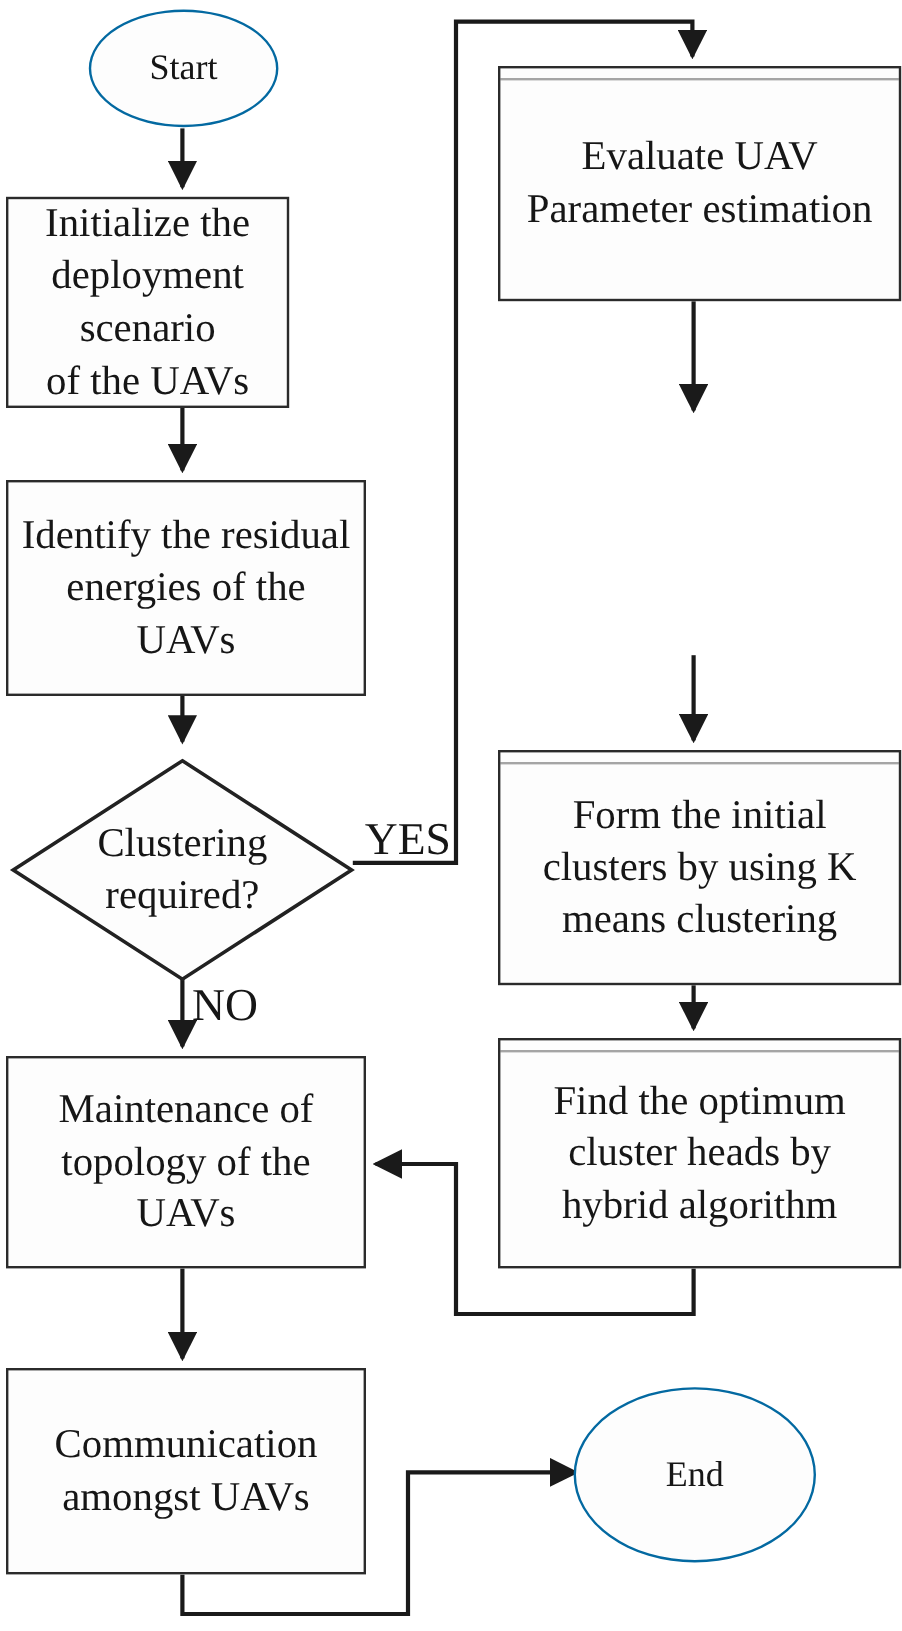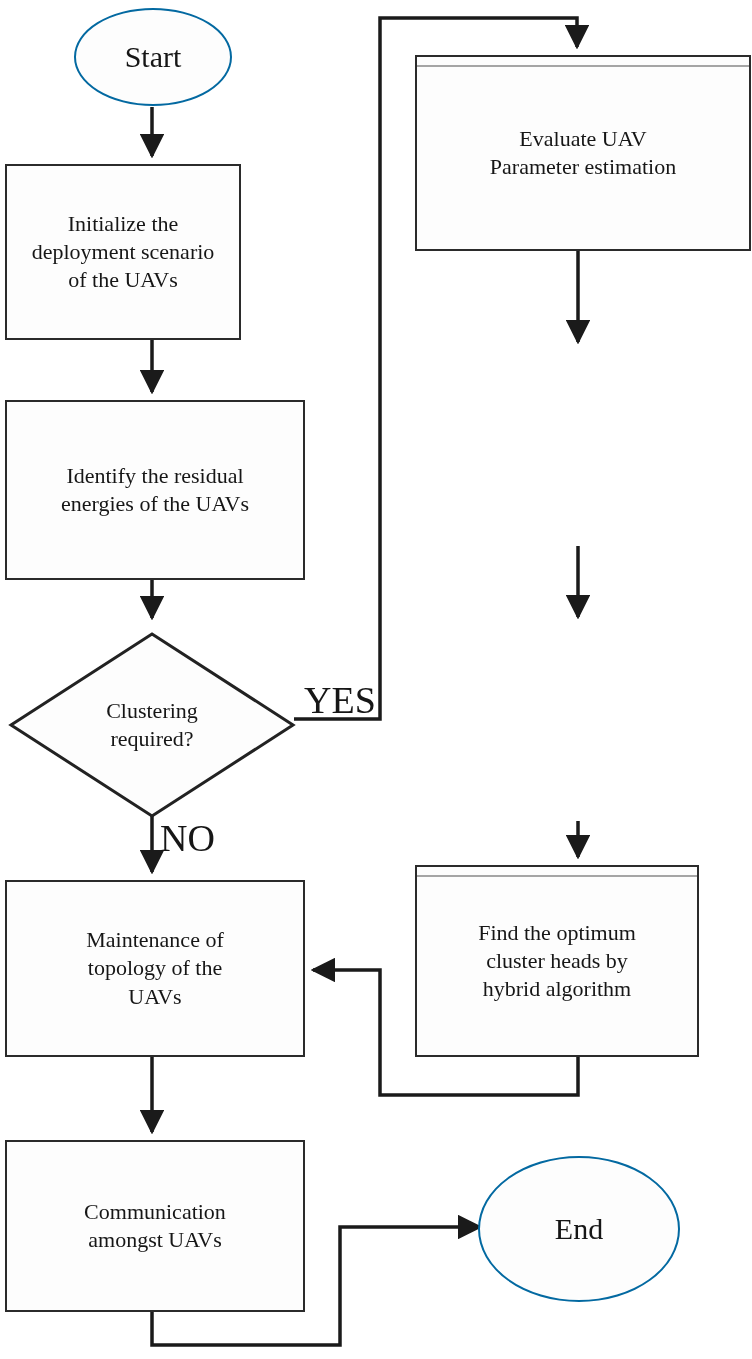--- a/index.html
+++ b/index.html
@@ -17,21 +17,21 @@
     overflow: hidden;
   }
   .node {
     position: absolute;
     display: flex;
     align-items: center;
     justify-content: center;
     text-align: center;
     box-sizing: border-box;
     background: #fdfdfd;
-    font-size: 22px;
+    font-size: 34px;
     line-height: 1.28;
     color: #161616;
   }
   .rect {
     border: 2.5px solid #2b2b2b;
   }
   .rect.bevel::before {
     content: "";
     position: absolute;
     top: 8px;
@@ -140,22 +140,27 @@
     <div class="label">Communication
 amongst UAVs</div>
   </div>
 
   <div class="node rect bevel" style="left:415px; top:55px; width:336px; height:196px;">
     <div class="label">Evaluate UAV
 Parameter estimation</div>
   </div>
 
 
+  <div class="node rect bevel" style="left:415px; top:625px; width:336px; height:196px;">
+    <div class="label">Form the initial
+clusters by using K
+means clustering</div>
+  </div>
 
-  <div class="node rect bevel" style="left:415px; top:865px; width:284px; height:192px;">
+  <div class="node rect bevel" style="left:415px; top:865px; width:336px; height:192px;">
     <div class="label">Find the optimum
 cluster heads by
 hybrid algorithm</div>
   </div>
 
   <div class="node ellipse" style="left:478px; top:1156px; width:202px; height:146px;">
     <div class="label">End</div>
   </div>
 
 </div>

